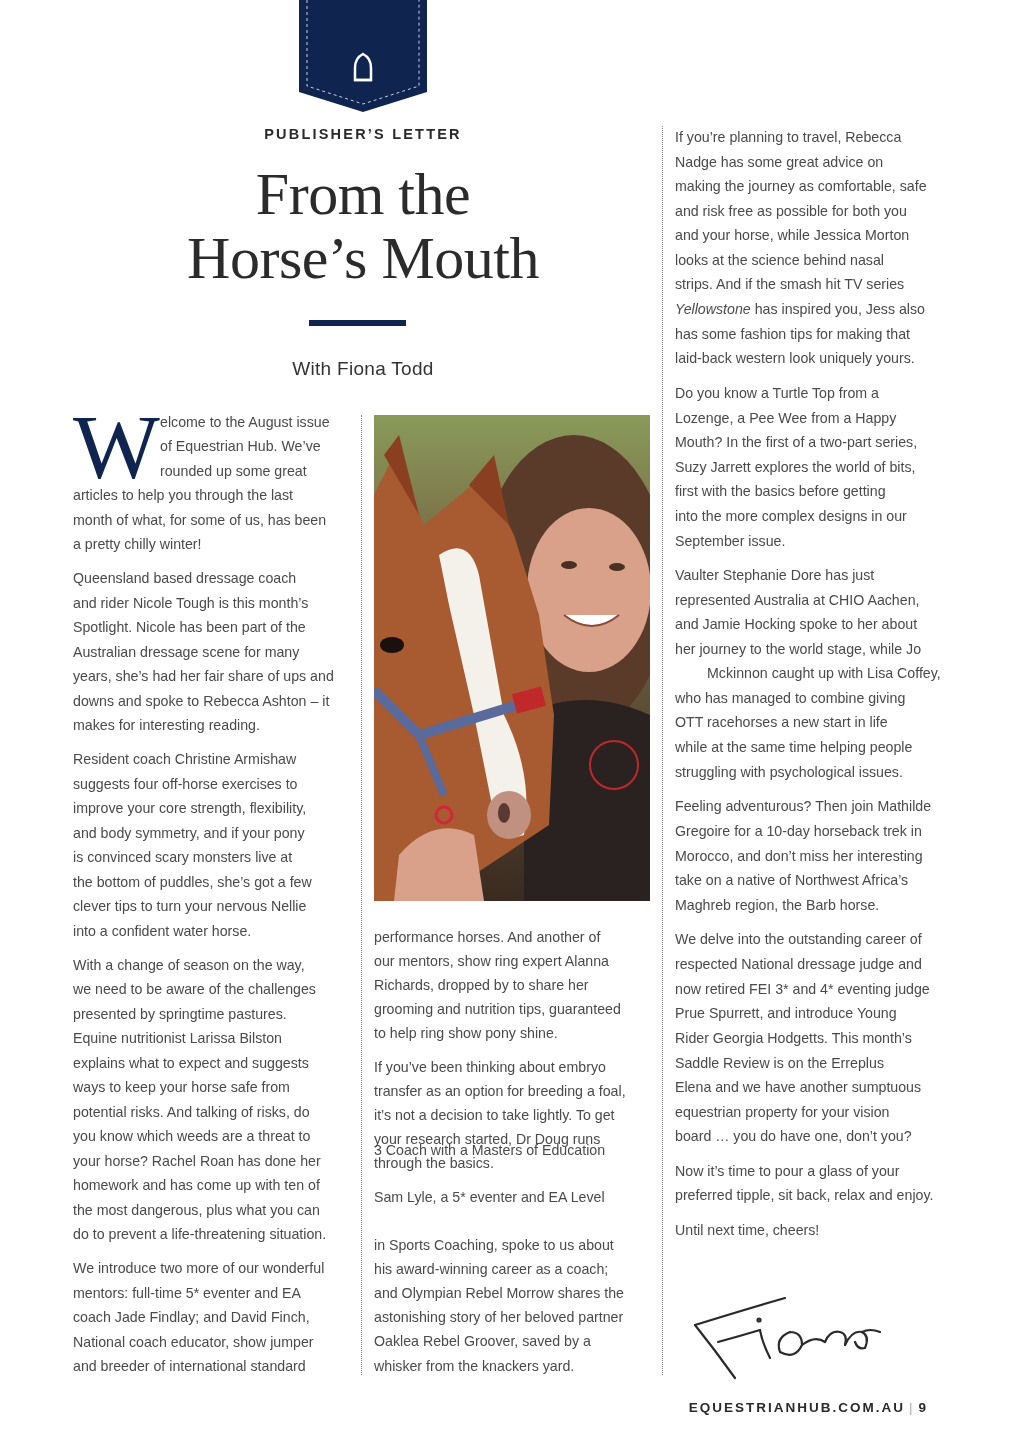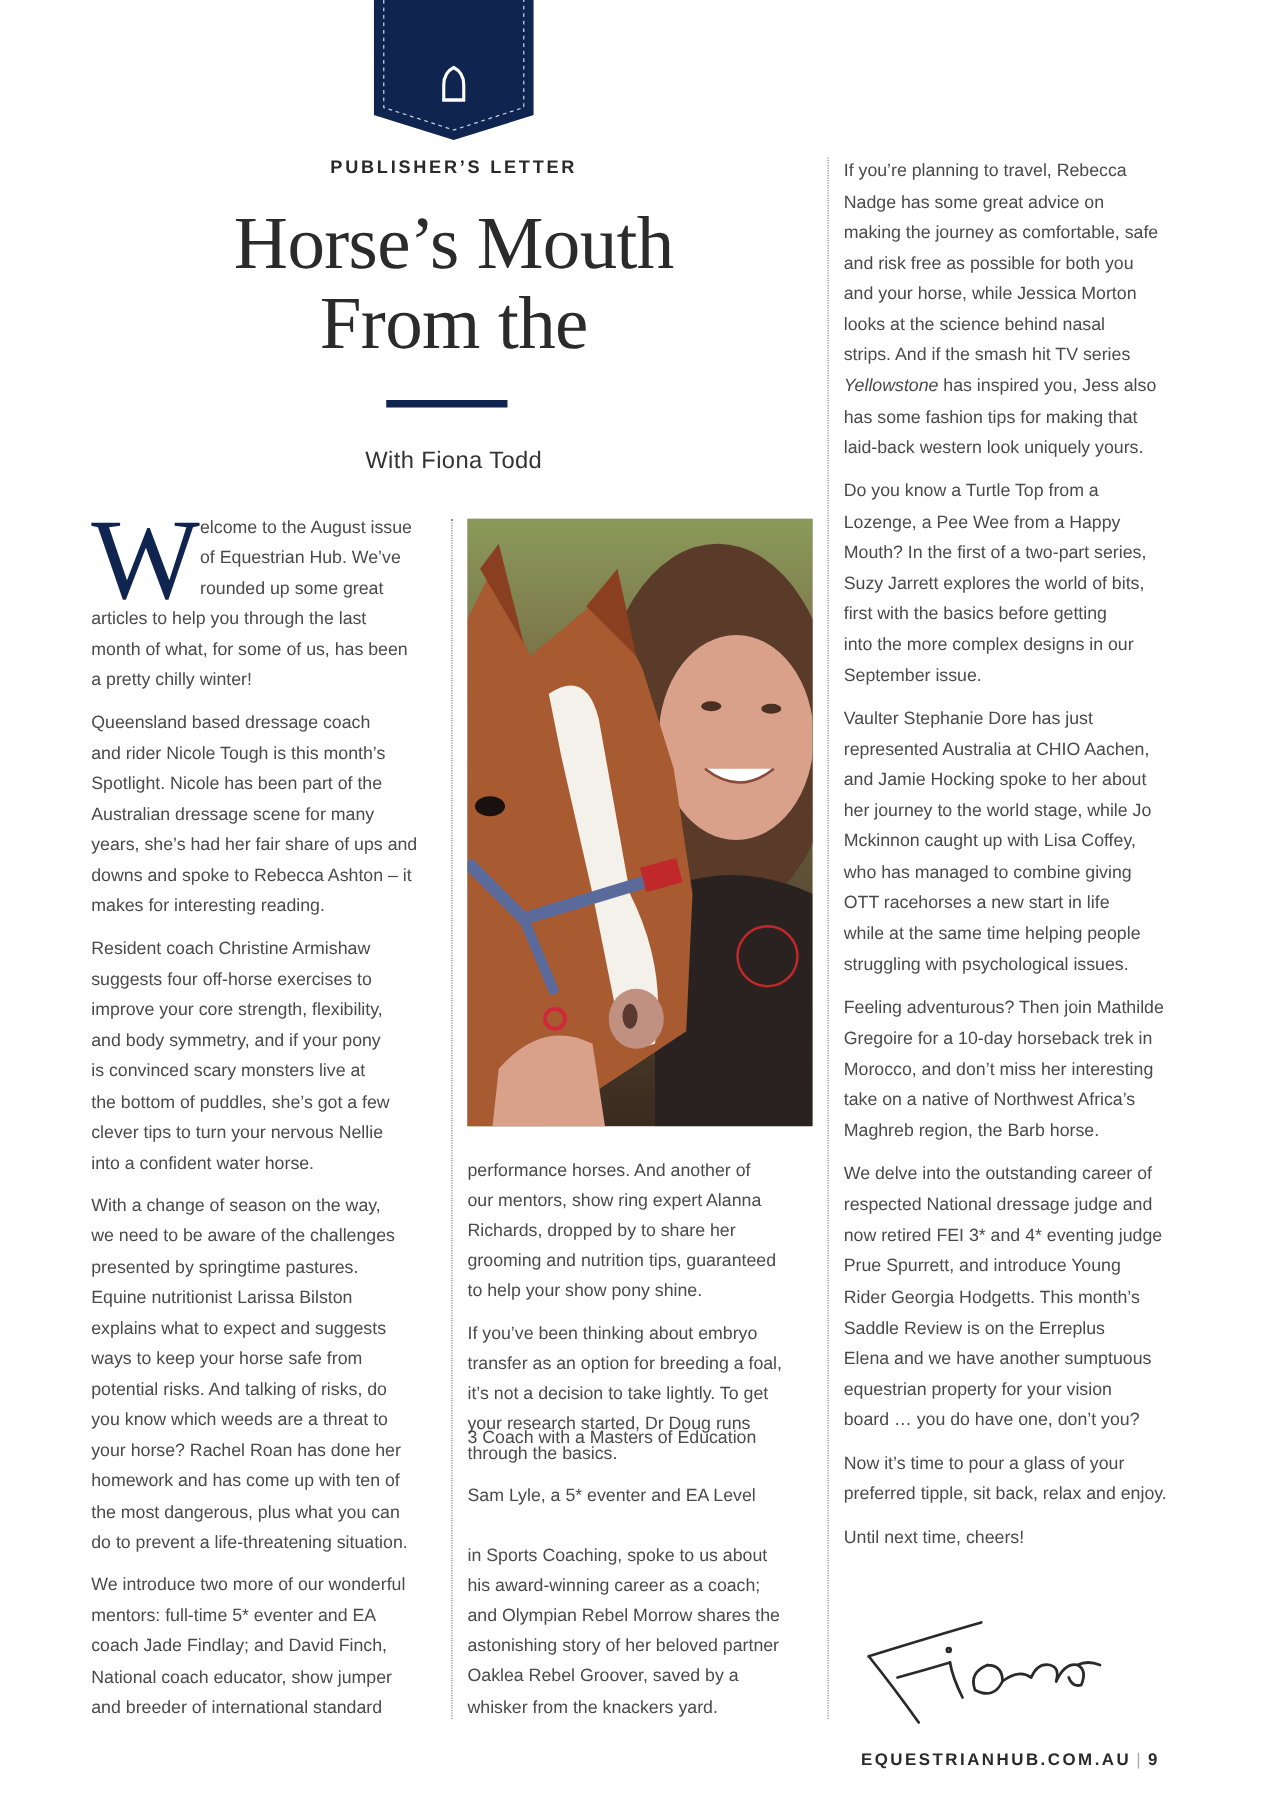--- a/index.html
+++ b/index.html
@@ -41,22 +41,22 @@
 
   <svg class="tab" viewBox="0 0 128 112">
     <path d="M0 0 H128 V92 L64 112 L0 92 Z" fill="#0f2550"></path>
     <path d="M8 0 V86 L64 104 L120 86 V0" fill="none" stroke="#c8d0e0" stroke-width="1" stroke-dasharray="3,3"></path>
     <path d="M56 80 V68 Q56 58 64 54 Q72 58 72 68 V80 Z" fill="none" stroke="#ffffff" stroke-width="2.5"></path>
     <line x1="55" y1="80" x2="73" y2="80" stroke="#ffffff" stroke-width="2.5"></line>
   </svg>
 
   <div class="kicker">PUBLISHER’S LETTER</div>
   <div class="title">
+    <div>From the</div>
     <div>Horse’s Mouth</div>
-    <div>From the</div>
   </div>
   <div class="rule"></div>
   <div class="byline">With Fiona Todd</div>
 
   <div class="divider" style="left:361px; top:415px; height:960px;"></div>
   <div class="divider" style="left:662px; top:126px; height:1249px;"></div>
 
   <div class="dropcap">W</div>
   <div class="col" style="left:73px; top:0; width:280px;">
     <div class="ln" style="left:87px; top:414px;">elcome to the August issue</div>
@@ -137,21 +137,21 @@
     <circle cx="70" cy="400" r="8" fill="none" stroke="#d0283a" stroke-width="3"></circle>
 
     <path d="M25 440 Q60 400 100 420 L110 486 H20 Z" fill="#d9a08a"></path>
   </svg>
 
   <div class="col" style="left:374px; top:0; width:280px;">
     <div class="ln" style="top:929px;">performance horses. And another of</div>
     <div class="ln" style="top:953px;">our mentors, show ring expert Alanna</div>
     <div class="ln" style="top:977px;">Richards, dropped by to share her</div>
     <div class="ln" style="top:1001px;">grooming and nutrition tips, guaranteed</div>
-    <div class="ln" style="top:1025px;">to help your show pony shine.</div>
+    <div class="ln" style="top:1025px;">to help ring show pony shine.</div>
     <div class="ln" style="top:1059px;">If you’ve been thinking about embryo</div>
     <div class="ln" style="top:1083px;">transfer as an option for breeding a foal,</div>
     <div class="ln" style="top:1107px;">it’s not a decision to take lightly. To get</div>
     <div class="ln" style="top:1131px;">your research started, Dr Doug runs</div>
     <div class="ln" style="top:1155px;">through the basics.</div>
     <div class="ln" style="top:1189px;">Sam Lyle, a 5* eventer and EA Level</div>
     <div class="ln" style="top:1142px;">3 Coach with a Masters of Education</div>
     <div class="ln" style="top:1237px;">in Sports Coaching, spoke to us about</div>
     <div class="ln" style="top:1261px;">his award-winning career as a coach;</div>
     <div class="ln" style="top:1285px;">and Olympian Rebel Morrow shares the</div>
@@ -175,21 +175,21 @@
     <div class="ln" style="top:410px;">Lozenge, a Pee Wee from a Happy</div>
     <div class="ln" style="top:434px;">Mouth? In the first of a two-part series,</div>
     <div class="ln" style="top:459px;">Suzy Jarrett explores the world of bits,</div>
     <div class="ln" style="top:483px;">first with the basics before getting</div>
     <div class="ln" style="top:508px;">into the more complex designs in our</div>
     <div class="ln" style="top:533px;">September issue.</div>
     <div class="ln" style="top:567px;">Vaulter Stephanie Dore has just</div>
     <div class="ln" style="top:592px;">represented Australia at CHIO Aachen,</div>
     <div class="ln" style="top:616px;">and Jamie Hocking spoke to her about</div>
     <div class="ln" style="top:641px;">her journey to the world stage, while Jo</div>
-    <div class="ln" style="top:665px;">Mckinnon caught up with Lisa Coffey,</div>
+    <div class="ln" style="top:665px;margin-left:32px;">Mckinnon caught up with Lisa Coffey,</div>
     <div class="ln" style="top:690px;">who has managed to combine giving</div>
     <div class="ln" style="top:714px;">OTT racehorses a new start in life</div>
     <div class="ln" style="top:739px;">while at the same time helping people</div>
     <div class="ln" style="top:764px;">struggling with psychological issues.</div>
     <div class="ln" style="top:798px;">Feeling adventurous? Then join Mathilde</div>
     <div class="ln" style="top:823px;">Gregoire for a 10-day horseback trek in</div>
     <div class="ln" style="top:848px;">Morocco, and don’t miss her interesting</div>
     <div class="ln" style="top:872px;">take on a native of Northwest Africa’s</div>
     <div class="ln" style="top:897px;">Maghreb region, the Barb horse.</div>
     <div class="ln" style="top:931px;">We delve into the outstanding career of</div>

